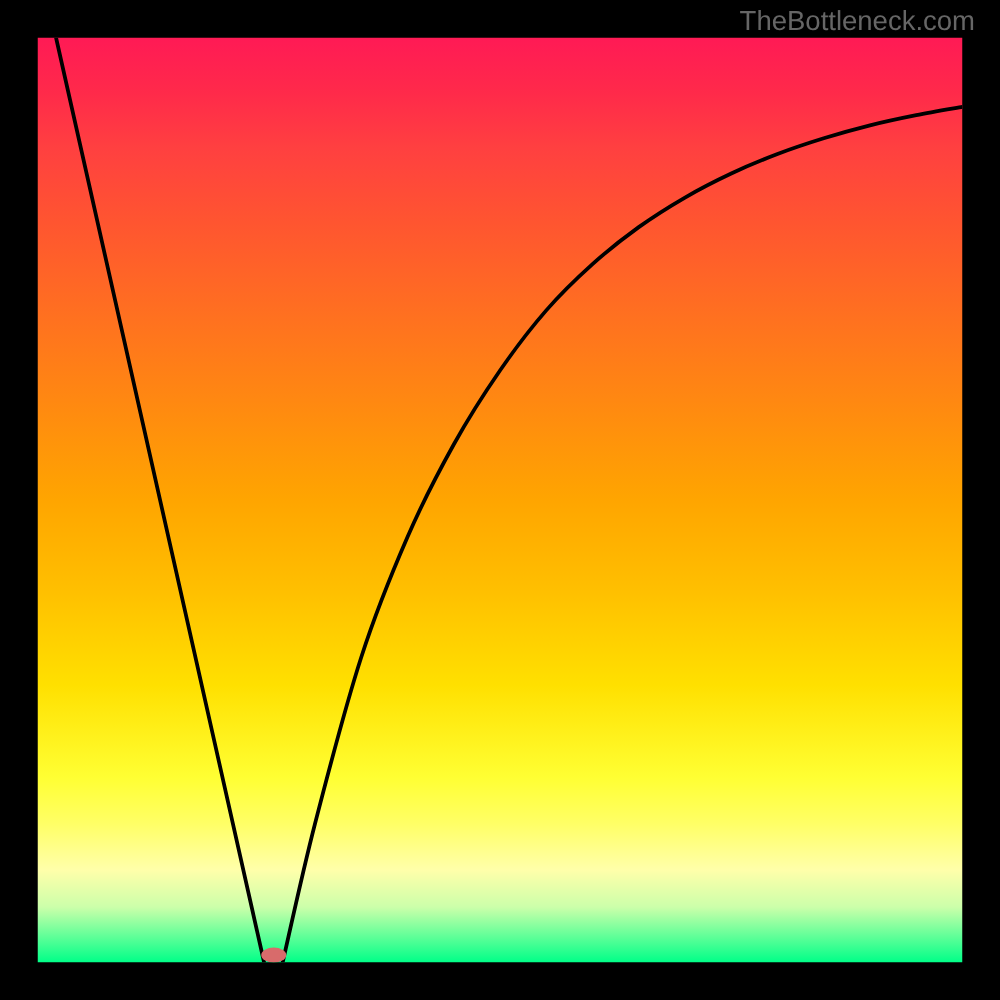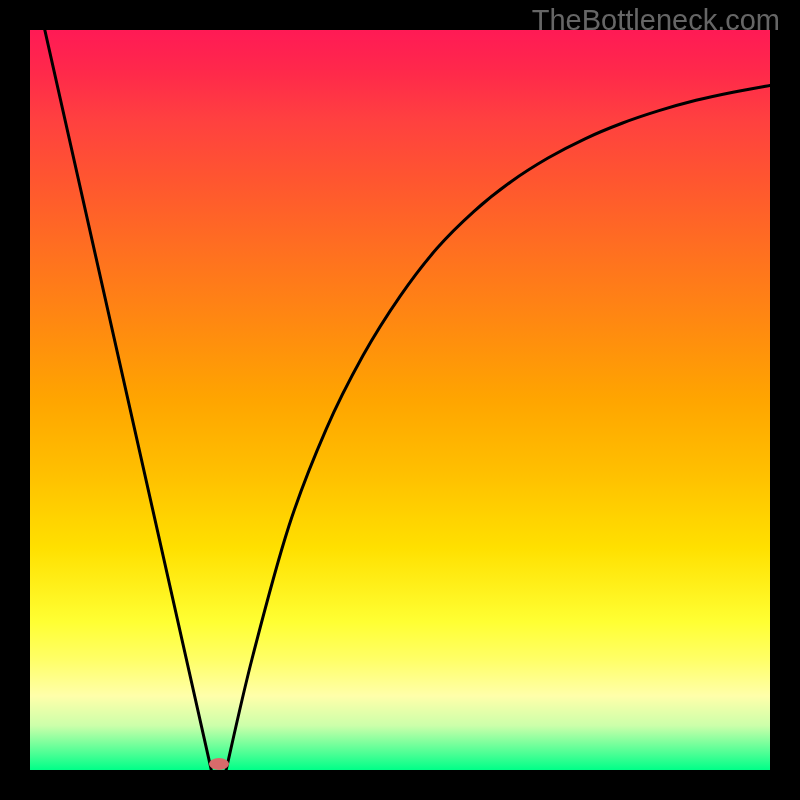--- a/index.html
+++ b/index.html
@@ -8,21 +8,21 @@
     height: 800px;
     background: #000;
     position: relative;
     font-family: Arial, sans-serif;
   }
   .watermark {
     position: absolute;
     top: 4px;
     right: 20px;
     color: #666;
-    font-size: 29px;
+    font-size: 22px;
     font-weight: 500;
     z-index: 10;
   }
   .plot-area {
     position: absolute;
     left: 30px;
     top: 30px;
     width: 740px;
     height: 740px;
     overflow: hidden;

